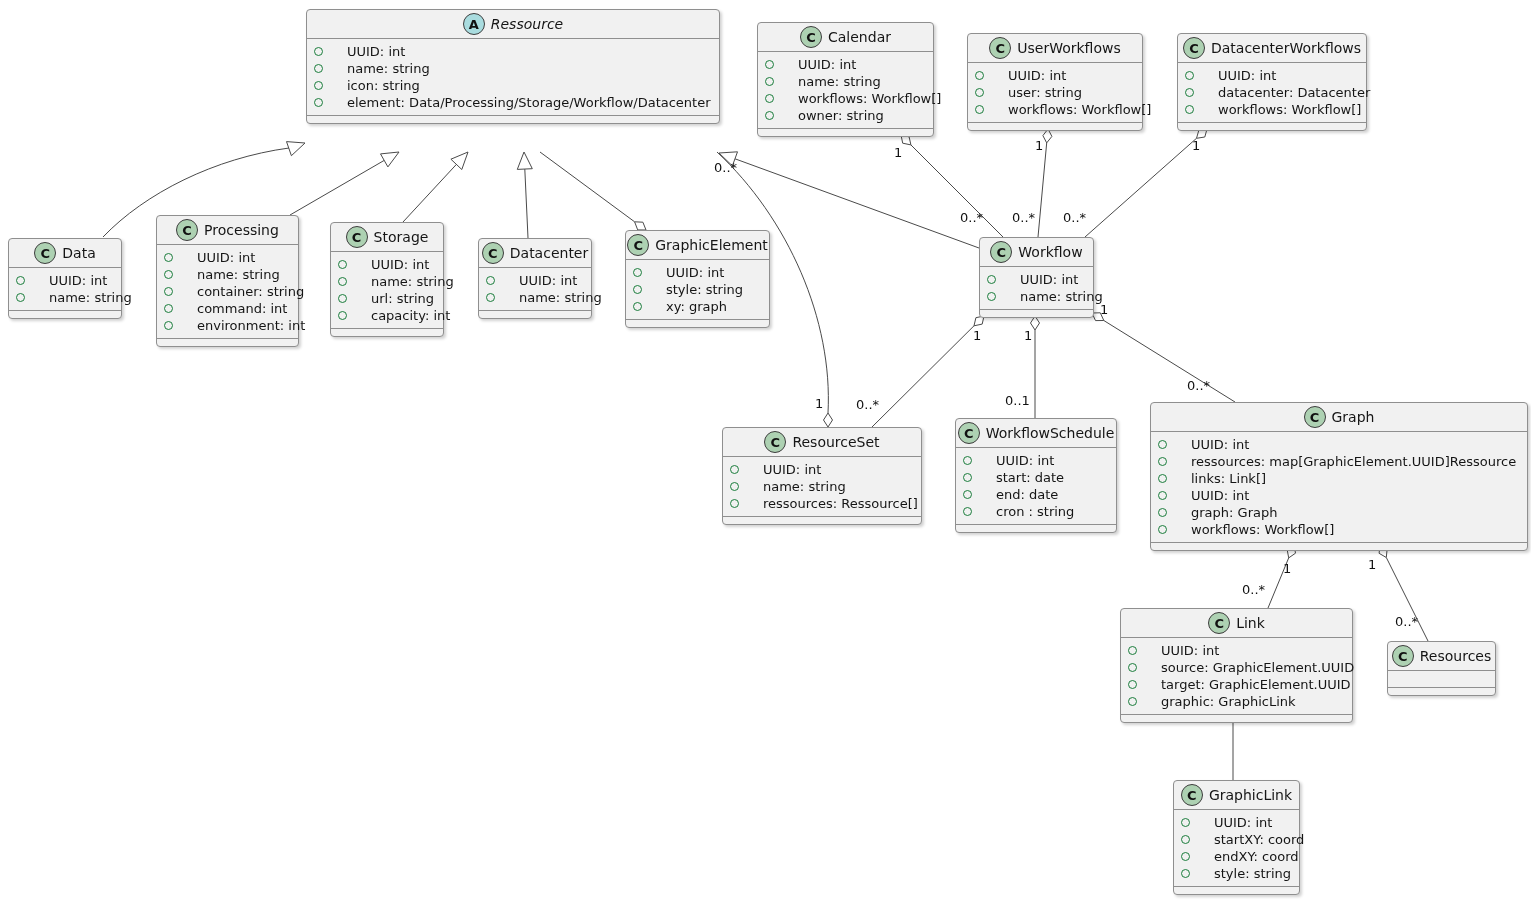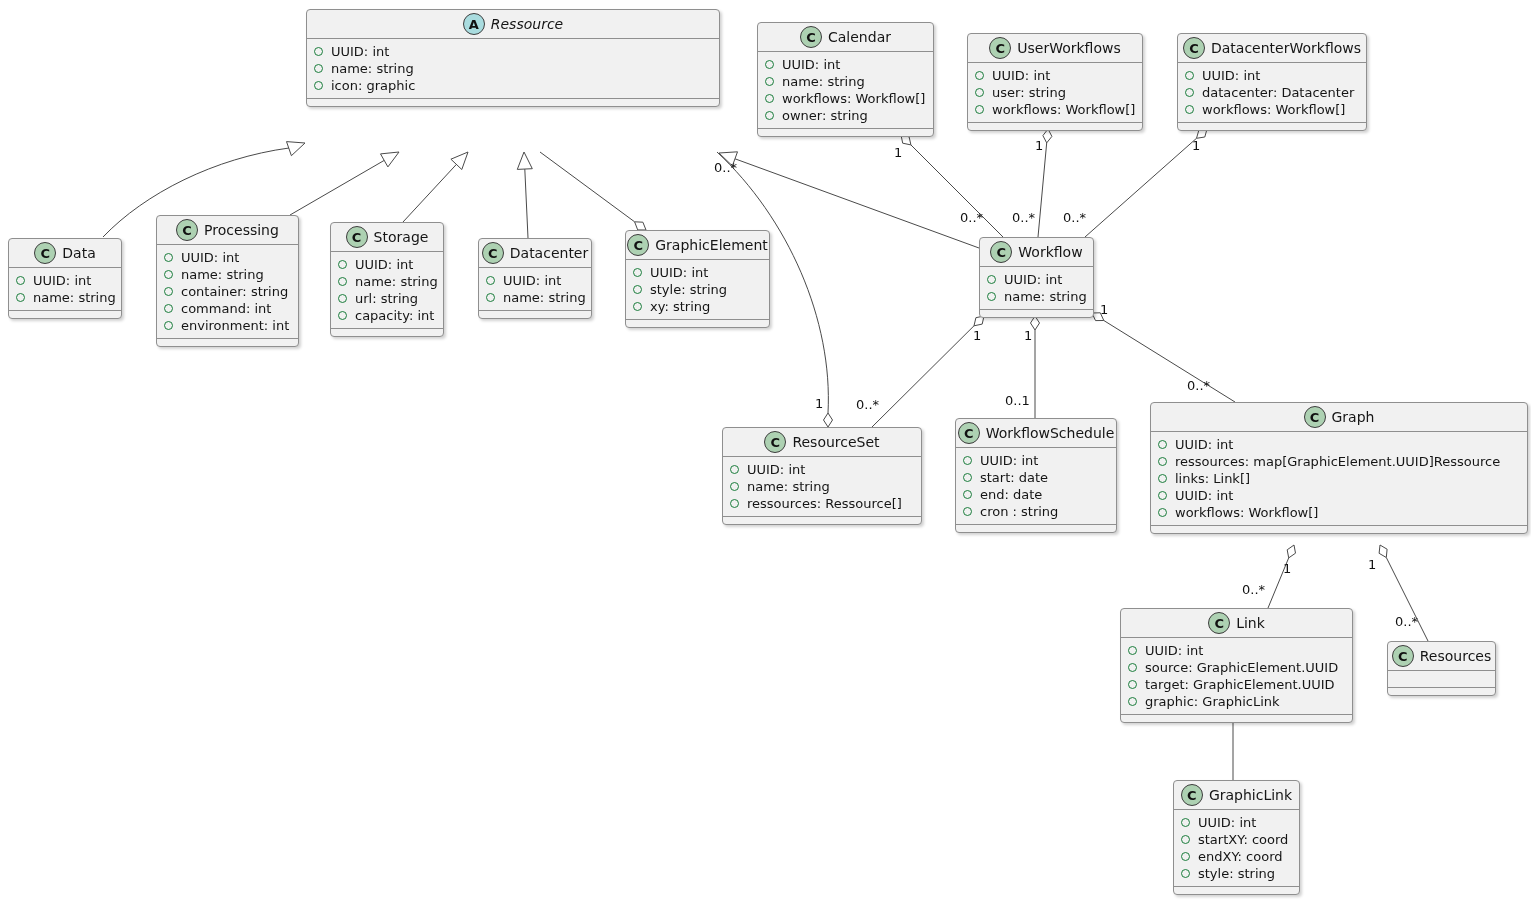--- a/index.html
+++ b/index.html
@@ -10,21 +10,21 @@
        border-radius:4px;box-shadow:2px 2px 3px rgba(0,0,0,.18);}
   .hdr{display:flex;align-items:center;justify-content:center;gap:6px;
        padding:4px 6px;border-bottom:1px solid #8f8f8f;height:20px;}
   .circ{width:20px;height:20px;border-radius:50%;background:#ADD1B2;border:1px solid #3d3d3d;
         display:flex;align-items:center;justify-content:center;flex:none;
         font-weight:bold;font-size:13px;color:#111;}
   .circ.ab{background:#A9DCDF;}
   .title{font-size:14px;white-space:nowrap;}
   .hdr.abstract .title{font-style:italic;}
   .attrs{padding:4px 7px;border-bottom:1px solid #8f8f8f;min-height:8px;}
-  .attr{display:flex;align-items:center;gap:8px;height:17px;white-space:nowrap;}
+  .attr{display:flex;align-items:center;gap:24px;height:17px;white-space:nowrap;}
   .vis{width:7px;height:7px;border-radius:50%;border:1.5px solid #1b7d3c;flex:none;background:transparent;}
   .atxt{font-size:13px;}
   .meths{height:7px;}
   .mult{position:absolute;z-index:3;font-size:13px;color:#111;white-space:nowrap;}
 </style>
 </head>
 <body>
 
 <svg id="wires" width="1531" height="900" stroke="#4a4a4a" stroke-width="1" fill="none">
 
@@ -77,21 +77,25 @@
   <div class="attr">
         <span class="vis"></span>
         <span class="atxt">UUID: int</span>
       </div>
       <div class="attr">
         <span class="vis"></span>
         <span class="atxt">name: string</span>
       </div>
       <div class="attr">
         <span class="vis"></span>
-        <span class="atxt">icon: graphic</span>
+        <span class="atxt">icon: string</span>
+      </div>
+      <div class="attr">
+        <span class="vis"></span>
+        <span class="atxt">element: Data/Processing/Storage/Workflow/Datacenter</span>
       </div>
     </div>
   <div class="meths"></div>
 </div>
 
 <div class="cls" style="left:8px;top:238px;width:112px">
   <div class="hdr">
     <span class="circ">C</span>
     <span class="title">Data</span>
   </div>
@@ -196,21 +200,21 @@
   <div class="attr">
         <span class="vis"></span>
         <span class="atxt">UUID: int</span>
       </div>
       <div class="attr">
         <span class="vis"></span>
         <span class="atxt">style: string</span>
       </div>
       <div class="attr">
         <span class="vis"></span>
-        <span class="atxt">xy: string</span>
+        <span class="atxt">xy: graph</span>
       </div>
     </div>
   <div class="meths"></div>
 </div>
 
 <div class="cls" style="left:757px;top:22px;width:175px">
   <div class="hdr">
     <span class="circ">C</span>
     <span class="title">Calendar</span>
   </div>
@@ -366,20 +370,24 @@
         <span class="vis"></span>
         <span class="atxt">ressources: map[GraphicElement.UUID]Ressource</span>
       </div>
       <div class="attr">
         <span class="vis"></span>
         <span class="atxt">links: Link[]</span>
       </div>
       <div class="attr">
         <span class="vis"></span>
         <span class="atxt">UUID: int</span>
+      </div>
+      <div class="attr">
+        <span class="vis"></span>
+        <span class="atxt">graph: Graph</span>
       </div>
       <div class="attr">
         <span class="vis"></span>
         <span class="atxt">workflows: Workflow[]</span>
       </div>
     </div>
   <div class="meths"></div>
 </div>
 
 <div class="cls" style="left:1120px;top:608px;width:231px">

